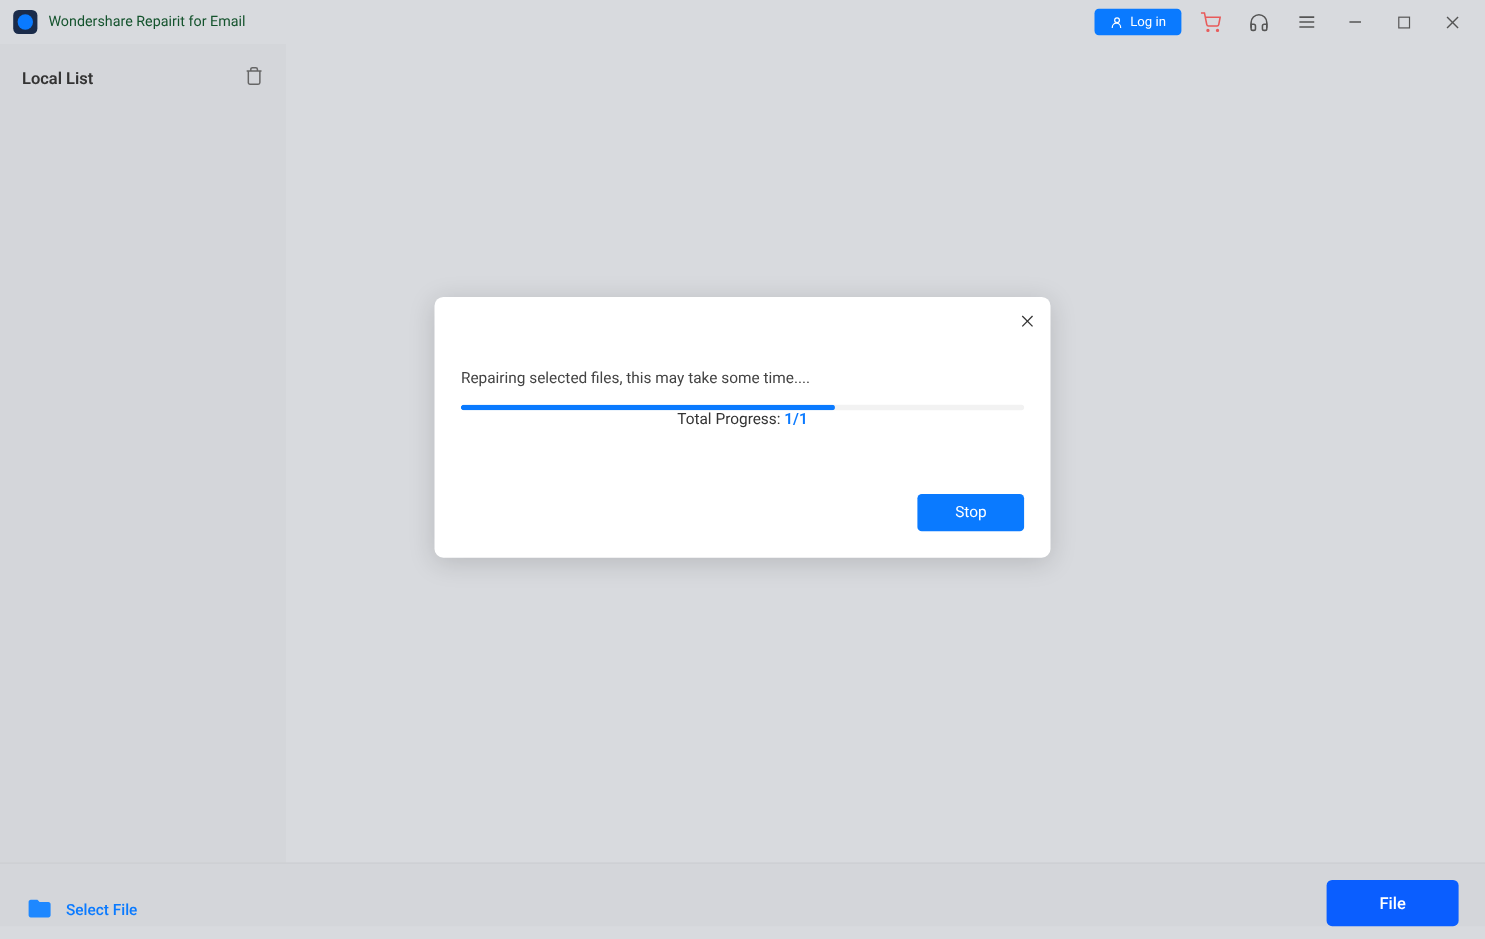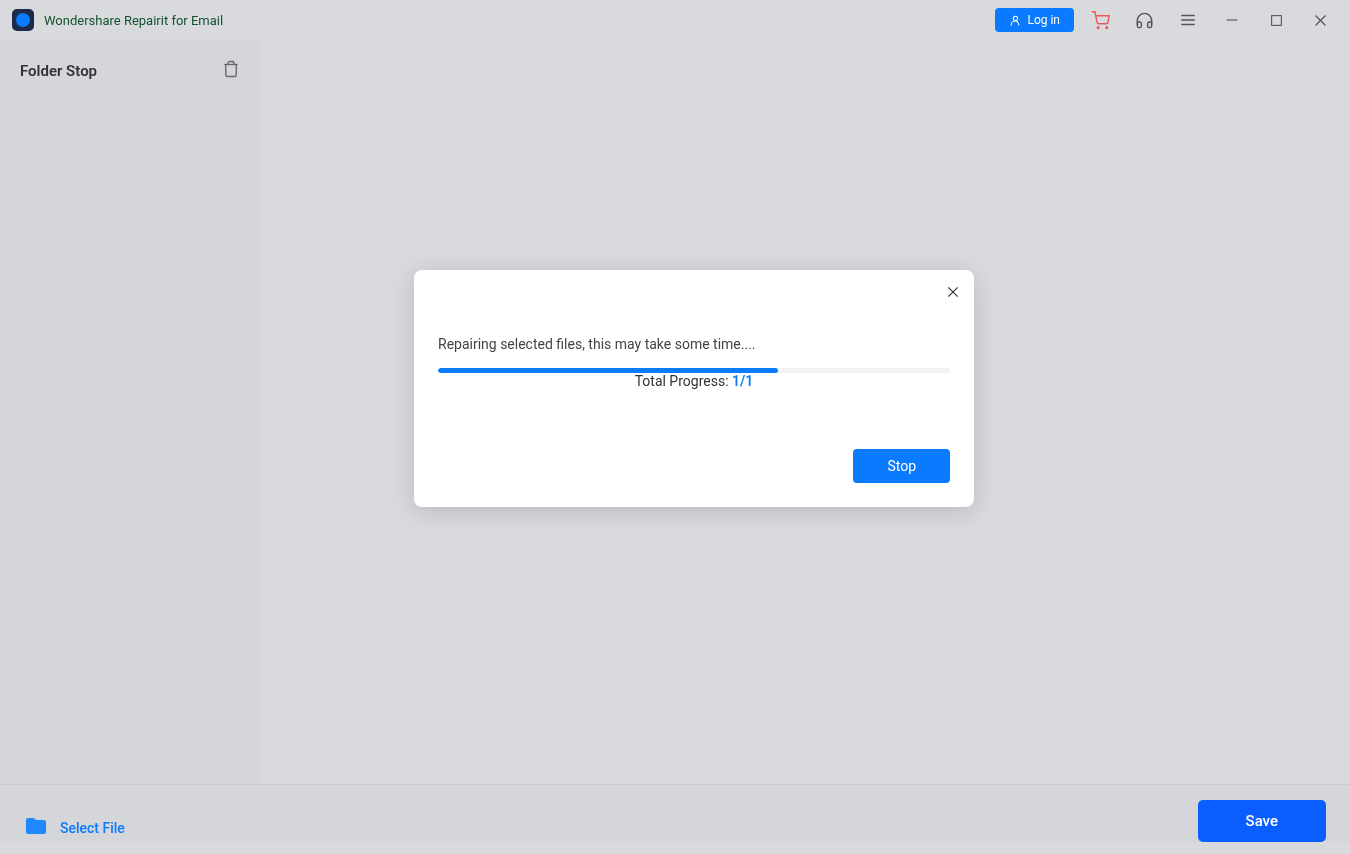--- a/index.html
+++ b/index.html
@@ -141,21 +141,21 @@
       position: absolute;
       top: 0;
       left: 0;
       width: 100%;
       height: 100%;
       pointer-events: none;
     }
     .modal {
       position: absolute;
       top: 270px;
-      left: 414px;
+      left: 395px;
       width: 560px;
       background: white;
       border-radius: 8px;
       box-shadow: 0 4px 24px rgba(0,0,0,0.15);
       padding: 18px 24px 24px 24px;
       pointer-events: auto;
     }
     .modal-close {
       position: absolute;
       top: 14px;
@@ -277,42 +277,42 @@
         <line x1="4" y1="4" x2="20" y2="20"></line>
         <line x1="20" y1="4" x2="4" y2="20"></line>
       </svg>
     </div>
   </div>
 </div>
 
 <div class="content">
   <div class="sidebar">
     <div class="sidebar-header">
-      <span class="folder-list-title">Folder Stop</span>
+      <span class="folder-list-title">Local List</span>
       <span class="trash-icon">
         <svg width="18" height="18" viewBox="0 0 24 24" fill="none" stroke="currentColor" stroke-width="1.8">
           <polyline points="3 6 5 6 21 6"></polyline>
           <path d="M19 6v14a2 2 0 0 1-2 2H7a2 2 0 0 1-2-2V6m3 0V4a2 2 0 0 1 2-2h4a2 2 0 0 1 2 2v2"></path>
         </svg>
       </span>
     </div>
   </div>
   <div class="main-area"></div>
 </div>
 
 <div class="footer">
   <div class="select-file-btn">
     <span class="folder-icon">
       <svg width="24" height="24" viewBox="0 0 24 24" fill="currentColor">
         <path d="M10 4H4c-1.1 0-2 .9-2 2v12c0 1.1.9 2 2 2h16c1.1 0 2-.9 2-2V8c0-1.1-.9-2-2-2h-8l-2-2z"></path>
       </svg>
     </span>
     <span class="select-file-text">Select File</span>
   </div>
-  <button class="save-btn">Save</button>
+  <button class="save-btn">File</button>
 </div>
 
 <div class="modal-overlay">
   <div class="modal">
     <div class="modal-close">
       <svg width="14" height="14" viewBox="0 0 24 24" fill="none" stroke="currentColor" stroke-width="2">
         <line x1="4" y1="4" x2="20" y2="20"></line>
         <line x1="20" y1="4" x2="4" y2="20"></line>
       </svg>
     </div>

